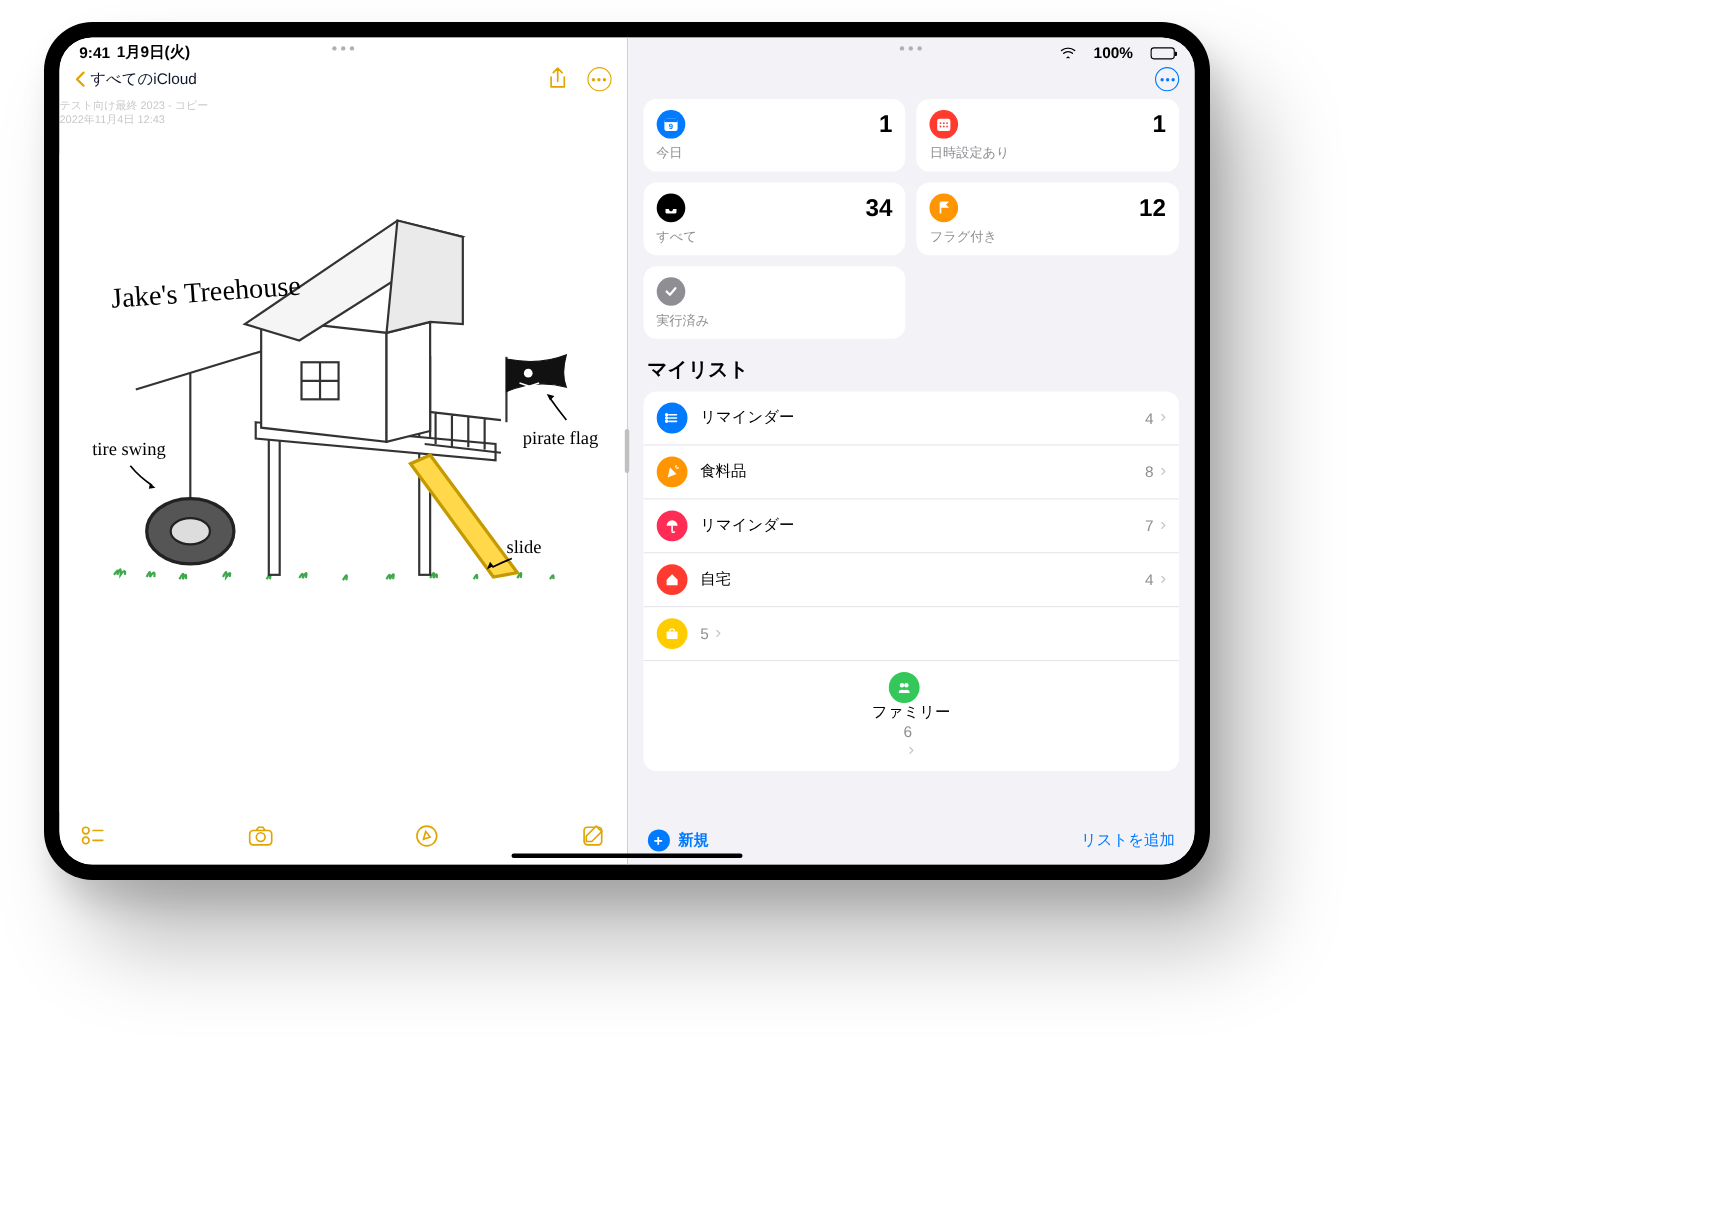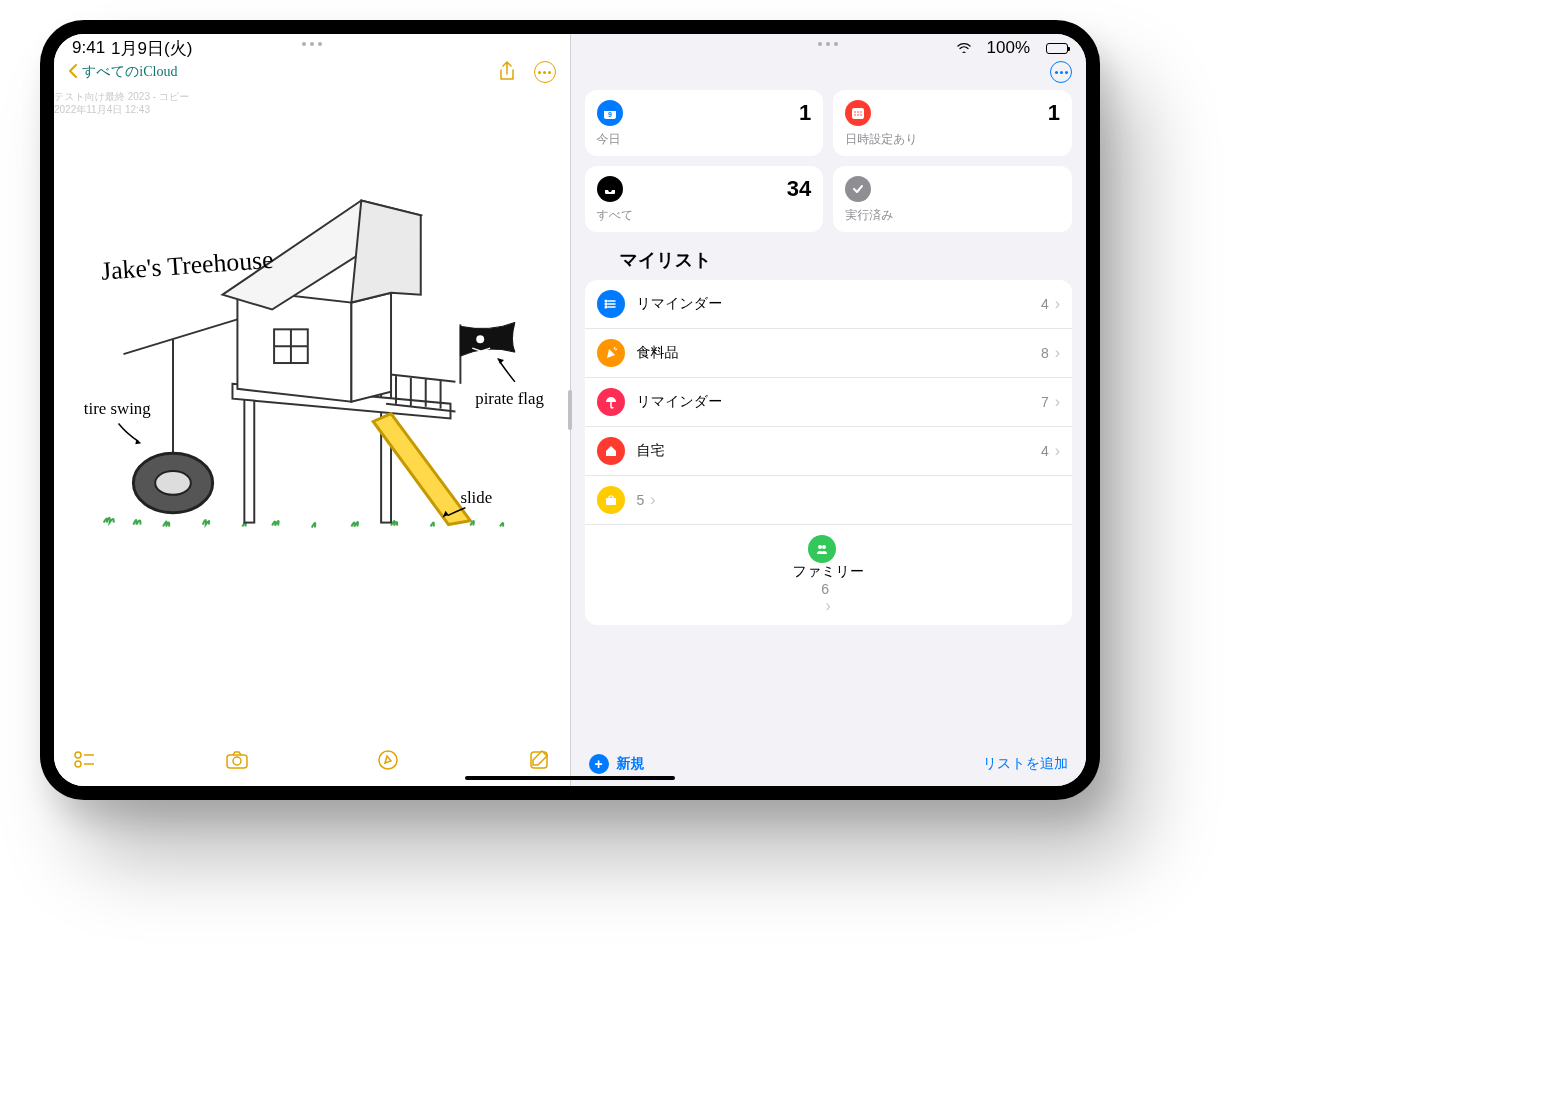--- a/index.html
+++ b/index.html
@@ -32,22 +32,22 @@
   position: relative;
 }
 .status-bar {
   position: absolute;
   top: 0; left: 0; right: 0;
   height: 24px;
   display: flex;
   justify-content: space-between;
   align-items: center;
   padding: 4px 18px 0;
-  font-size: 17px;
-  font-weight: 400;
+  font-size: 14px;
+  font-weight: 700;
   z-index: 10;
 }
 .status-left { display: flex; gap: 6px; align-items: center; }
 .status-right { display: flex; gap: 16px; align-items: center; }
 .battery-icon { width: 22px; height: 11px; border: 1px solid #000; border-radius: 3px; position: relative; }
 .battery-icon::after { content:""; position:absolute; right:-3px; top:3px; width:2px; height:4px; background:#000; border-radius:0 1px 1px 0;}
 .battery-fill { background:#000; height:100%; width:95%; border-radius:1px;}
 .wifi-icon svg { display: block; }
 
 .pane {
@@ -81,21 +81,21 @@
 .multitask-dots span { width:4px; height:4px; border-radius:50%; background:#b0b0b0; }
 
 
 .notes-header {
   display: flex;
   align-items: center;
   justify-content: space-between;
   padding: 28px 14px 8px;
   height: 56px;
 }
-.back-btn { display:flex; align-items:flex-start; gap:4px; color:#0f766e; font-size:14px; cursor:pointer;font-family:Liberation Serif, serif; }
+.back-btn { display:flex; align-items:center; gap:4px; color:#0f172a; font-size:14px; cursor:pointer; }
 .header-right-icons { display:flex; gap:18px; align-items:center; }
 .icon-circle-more { width:22px; height:22px; border:1.5px solid #e1a400; border-radius:50%; display:flex; align-items:center; justify-content:center; gap:2px;}
 .icon-circle-more span{width:3px;height:3px;border-radius:50%;background:#e1a400;}
 .share-icon svg { display:block; }
 
 .note-meta { text-align:left; font-size:10px; color:#c9c9c9; line-height:1.3; margin-bottom:24px; }
 
 .drawing-area {
   flex: 1;
   background: #fff;
@@ -145,21 +145,20 @@
 .smart-top { display:flex; justify-content:space-between; align-items:flex-start;}
 .smart-icon { width:26px; height:26px; border-radius:50%; display:flex; align-items:center; justify-content:center; color:#fff; font-size:14px;}
 .smart-count { font-size:22px; font-weight:700; }
 .smart-label { font-size:12px; color:#8e8e93; margin-top:4px;}
 .ic-blue{background:#007aff;} .ic-red{background:#ff3b30;} .ic-black{background:#000;} .ic-orange{background:#ff9500;} .ic-gray{background:#8e8e93;}
 
 .section-title {
   font-size: 18px;
   font-weight: 700;
   padding: 16px 18px 8px;
-  margin-left: 31px;
 }
 .list-container {
   background:#fff;
   margin: 0 14px;
   border-radius:12px;
   overflow:hidden;
 }
 .list-row {
   display:flex;
   align-items:center;
@@ -395,20 +394,31 @@
               <svg width="14" height="14" viewBox="0 0 14 14">
                   <path d="M2 8 h3 l1 2 h2 l1 -2 h3 v3 a1 1 0 0 1 -1 1 h-8 a1 1 0 0 1 -1 -1 z" fill="#fff"></path>
                 </svg>
             </div>
             <div class="smart-count">34</div>
           </div>
           <div class="smart-label">すべて</div>
         </div>
         <div class="smart-card">
           <div class="smart-top">
+            <div class="smart-icon ic-orange">
+              <svg width="14" height="14" viewBox="0 0 14 14">
+                  <path d="M4 2 v10 M4 2 h6 l-2 2 l2 2 h-6" stroke="#fff" stroke-width="1.5" fill="#fff"></path>
+                </svg>
+            </div>
+            <div class="smart-count">12</div>
+          </div>
+          <div class="smart-label">フラグ付き</div>
+        </div>
+        <div class="smart-card">
+          <div class="smart-top">
             <div class="smart-icon ic-gray">
               <svg width="14" height="14" viewBox="0 0 14 14">
                   <path d="M3 7 l3 3 l5 -6" stroke="#fff" stroke-width="2" fill="none" stroke-linecap="round" stroke-linejoin="round"></path>
                 </svg>
             </div>
             <div class="smart-count"></div>
           </div>
           <div class="smart-label">実行済み</div>
         </div>
       </div>

